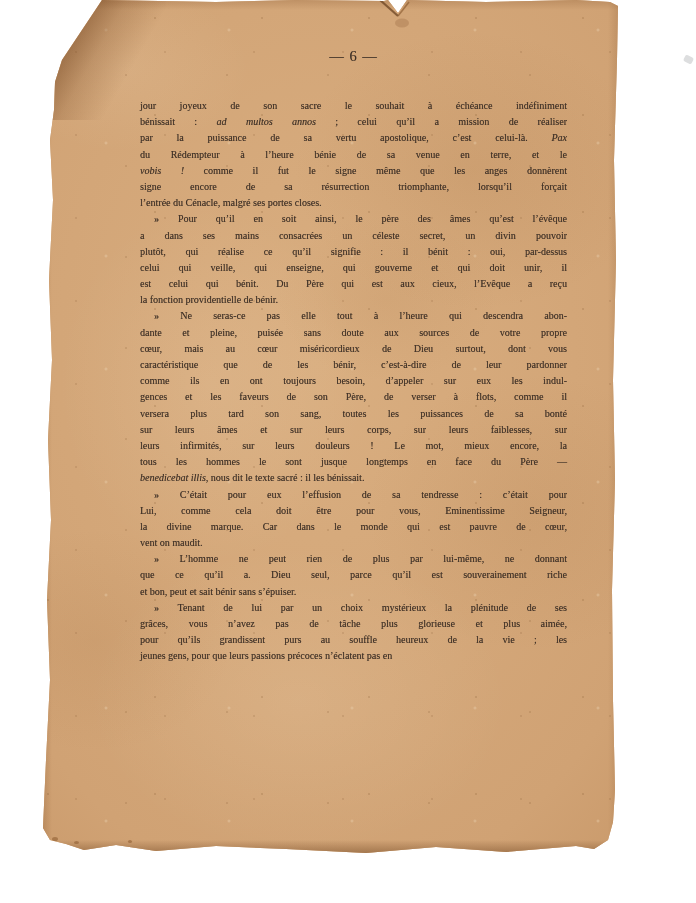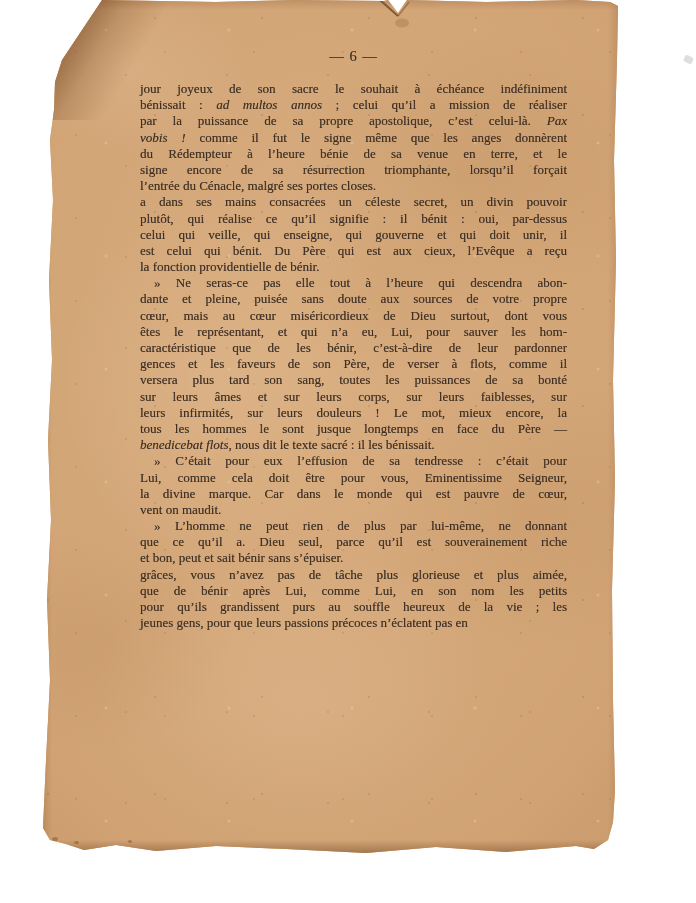--- a/index.html
+++ b/index.html
@@ -81,22 +81,22 @@
     position: absolute;
     left: 104px; top: 48px; width: 427px;
     text-align: center;
     font-size: 14.5px;
     color: #3f3127;
     letter-spacing: 1px;
     text-shadow: 0.2px 0.2px 0 rgba(63,49,39,.55);
   }
   .text-block {
     position: absolute;
-    left: 104px; top: 81px; width: 427px;
-    font-size: 13px;
+    left: 104px; top: 98px; width: 427px;
+    font-size: 10px;
     color: #3f3127;
     text-shadow: 0.2px 0.2px 0 rgba(63,49,39,.55);
   }
   .line {
     height: 16.2px;
     line-height: 16.2px;
     text-align: justify;
     text-align-last: justify;
     overflow: visible;
     white-space: nowrap;
@@ -137,50 +137,51 @@
       <path d="M14 0 L32 16" stroke="#6b4423" stroke-width="2.2" opacity="0.75" fill="none"></path>
       <path d="M32 16 L43 2" stroke="#8a5a30" stroke-width="1.6" opacity="0.65" fill="none"></path>
       <ellipse cx="36" cy="23" rx="7" ry="4.5" fill="#7a4b26" opacity="0.22"></ellipse>
     </svg>
 
     <div class="page-number">— 6 —</div>
 
     <div class="text-block">
         <div class="line"><span>jour joyeux de son sacre le souhait à échéance indéfiniment</span></div>
         <div class="line"><span>bénissait : </span><span class="it">ad multos annos</span><span> ; celui qu’il a mission de réaliser</span></div>
-        <div class="line"><span>par la puissance de sa propre apostolique, c’est celui-là. </span><span class="it">Pax</span></div>
+        <div class="line"><span>par la puissance de sa vertu apostolique, c’est celui-là. </span><span class="it">Pax</span></div>
+        <div class="line"><span>du Rédempteur à l’heure bénie de sa venue en terre, et le</span></div>
         <div class="line"><span class="it">vobis !</span><span> comme il fut le signe même que les anges donnèrent</span></div>
-        <div class="line"><span>du Rédempteur à l’heure bénie de sa venue en terre, et le</span></div>
         <div class="line"><span>signe encore de sa résurrection triomphante, lorsqu’il forçait</span></div>
         <div class="line last"><span>l’entrée du Cénacle, malgré ses portes closes.</span></div>
+        <div class="line indent"><span>» Pour qu’il en soit ainsi, le père des âmes qu’est l’évêque</span></div>
         <div class="line"><span>a dans ses mains consacrées un céleste secret, un divin pouvoir</span></div>
         <div class="line"><span>plutôt, qui réalise ce qu’il signifie : il bénit : oui, par-dessus</span></div>
         <div class="line"><span>celui qui veille, qui enseigne, qui gouverne et qui doit unir, il</span></div>
         <div class="line"><span>est celui qui bénit. Du Père qui est aux cieux, l’Evêque a reçu</span></div>
         <div class="line last"><span>la fonction providentielle de bénir.</span></div>
         <div class="line indent"><span>» Ne seras-ce pas elle tout à l’heure qui descendra abon-</span></div>
         <div class="line"><span>dante et pleine, puisée sans doute aux sources de votre propre</span></div>
         <div class="line"><span>cœur, mais au cœur miséricordieux de Dieu surtout, dont vous</span></div>
-        <div class="line"><span>êtes le représentant, et qui n’a eu, Lui, pour sauver les hom-</span></div>
         <div class="line"><span>caractéristique que de les bénir, c’est-à-dire de leur pardonner</span></div>
+        <div class="line"><span>comme ils en ont toujours besoin, d’appeler sur eux les indul-</span></div>
         <div class="line"><span>gences et les faveurs de son Père, de verser à flots, comme il</span></div>
         <div class="line"><span>versera plus tard son sang, toutes les puissances de sa bonté</span></div>
         <div class="line"><span>sur leurs âmes et sur leurs corps, sur leurs faiblesses, sur</span></div>
         <div class="line"><span>leurs infirmités, sur leurs douleurs ! Le mot, mieux encore, la</span></div>
         <div class="line"><span>tous les hommes le sont jusque longtemps en face du Père —</span></div>
-        <div class="line last"><span class="it">benedicebat flots</span><span>, nous dit le texte sacré : il les bénissait.</span></div>
+        <div class="line last"><span class="it">benedicebat illis</span><span>, nous dit le texte sacré : il les bénissait.</span></div>
         <div class="line indent"><span>» C’était pour eux l’effusion de sa tendresse : c’était pour</span></div>
         <div class="line"><span>Lui, comme cela doit être pour vous, Eminentissime Seigneur,</span></div>
         <div class="line"><span>la divine marque. Car dans le monde qui est pauvre de cœur,</span></div>
         <div class="line last"><span>vent on maudit.</span></div>
         <div class="line indent"><span>» L’homme ne peut rien de plus par lui-même, ne donnant</span></div>
         <div class="line"><span>que ce qu’il a. Dieu seul, parce qu’il est souverainement riche</span></div>
         <div class="line last"><span>et bon, peut et sait bénir sans s’épuiser.</span></div>
+        <div class="line indent"><span>» Tenant de lui par un choix mystérieux la plénitude de ses</span></div>
         <div class="line"><span>grâces, vous n’avez pas de tâche plus glorieuse et plus aimée,</span></div>
-        <div class="line"><span>que de bénir après Lui, comme Lui, en son nom les petits</span></div>
         <div class="line"><span>pour qu’ils grandissent purs au souffle heureux de la vie ; les</span></div>
         <div class="line last"><span>jeunes gens, pour que leurs passions précoces n’éclatent pas en</span></div>
       </div>
 
     <div class="crumb" style="left:16px; top:837px; width:6px; height:4px;"></div>
     <div class="crumb" style="left:38px; top:841px; width:5px; height:3px;"></div>
     <div class="crumb" style="left:92px; top:840px; width:4px; height:3px;"></div>
   </div>
 
   <div class="stray-mark"></div>

